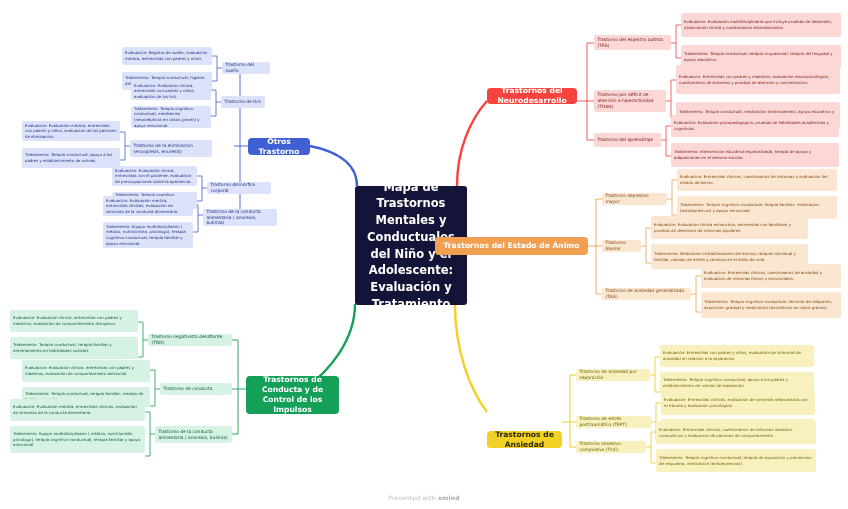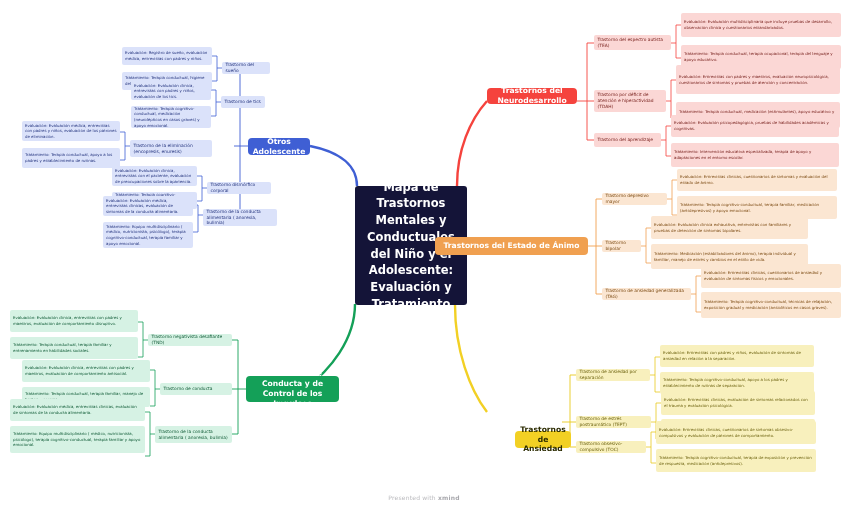--- a/index.html
+++ b/index.html
@@ -136,49 +136,49 @@
   <div class="node leaf l-orange" style="left:677px;top:196px;width:160px;height:23px;">Tratamiento: Terapia cognitivo-conductual, terapia familiar, medicación (antidepresivos) y apoyo emocional.</div>
 
   <div class="node sub s-orange" style="left:602px;top:240px;width:39px;height:12px;">Trastorno bipolar</div>
   <div class="node leaf l-orange" style="left:651px;top:216px;width:157px;height:23px;">Evaluación: Evaluación clínica exhaustiva, entrevistas con familiares y pruebas de detección de síntomas bipolares.</div>
   <div class="node leaf l-orange" style="left:651px;top:244px;width:157px;height:25px;">Tratamiento: Medicación (estabilizadores del ánimo), terapia individual y familiar, manejo de estrés y cambios en el estilo de vida.</div>
 
   <div class="node sub s-orange" style="left:602px;top:288px;width:89px;height:12px;">Trastorno de ansiedad generalizada (TAG)</div>
   <div class="node leaf l-orange" style="left:701px;top:264px;width:140px;height:24px;">Evaluación: Entrevistas clínicas, cuestionarios de ansiedad y evaluación de síntomas físicos y emocionales.</div>
   <div class="node leaf l-orange" style="left:701px;top:292px;width:140px;height:26px;">Tratamiento: Terapia cognitivo-conductual, técnicas de relajación, exposición gradual y medicación (ansiolíticos en casos graves).</div>
 
-  <div class="node branch b-yellow" style="left:487px;top:431px;width:56px;height:17px;margin-left:28px;">Trastornos de Ansiedad</div>
+  <div class="node branch b-yellow" style="left:487px;top:431px;width:75px;height:17px;">Trastornos de Ansiedad</div>
 
   <div class="node sub s-yellow" style="left:576px;top:369px;width:74px;height:12px;">Trastorno de ansiedad por separación</div>
   <div class="node leaf l-yellow" style="left:660px;top:345px;width:154px;height:22px;">Evaluación: Entrevistas con padres y niños, evaluación de síntomas de ansiedad en relación a la separación.</div>
   <div class="node leaf l-yellow" style="left:660px;top:372px;width:154px;height:22px;">Tratamiento: Terapia cognitivo-conductual, apoyo a los padres y establecimiento de rutinas de separación.</div>
 
   <div class="node sub s-yellow" style="left:576px;top:416px;width:75px;height:12px;">Trastorno de estrés postraumático (TEPT)</div>
   <div class="node leaf l-yellow" style="left:661px;top:391px;width:154px;height:24px;">Evaluación: Entrevistas clínicas, evaluación de síntomas relacionados con el trauma y evaluación psicológica.</div>
   <div class="node leaf l-yellow" style="left:661px;top:419px;width:154px;height:23px;">Tratamiento: Terapia cognitivo-conductual, terapia de exposición, terapia familiar y apoyo emocional.</div>
 
   <div class="node sub s-yellow" style="left:576px;top:441px;width:70px;height:12px;">Trastorno obsesivo-compulsivo (TOC)</div>
   <div class="node leaf l-yellow" style="left:656px;top:421px;width:160px;height:23px;">Evaluación: Entrevistas clínicas, cuestionarios de síntomas obsesivo-compulsivos y evaluación de patrones de comportamiento.</div>
   <div class="node leaf l-yellow" style="left:656px;top:449px;width:160px;height:23px;">Tratamiento: Terapia cognitivo-conductual, terapia de exposición y prevención de respuesta, medicación (antidepresivos).</div>
 
-  <div class="node branch b-green" style="left:246px;top:376px;width:93px;height:26px;">Trastornos de Conducta y de Control de los Impulsos</div>
+  <div class="node branch b-green" style="left:246px;top:376px;width:93px;height:38px;">Trastornos de Conducta y de Control de los Impulsos</div>
 
   <div class="node sub s-green" style="left:148px;top:334px;width:84px;height:12px;">Trastorno negativista desafiante (TND)</div>
   <div class="node leaf l-green" style="left:10px;top:310px;width:128px;height:22px;">Evaluación: Evaluación clínica, entrevistas con padres y maestros, evaluación de comportamiento disruptivo.</div>
   <div class="node leaf l-green" style="left:10px;top:337px;width:128px;height:22px;">Tratamiento: Terapia conductual, terapia familiar y entrenamiento en habilidades sociales.</div>
 
   <div class="node sub s-green" style="left:160px;top:383px;width:72px;height:12px;">Trastorno de conducta</div>
   <div class="node leaf l-green" style="left:22px;top:360px;width:128px;height:22px;">Evaluación: Evaluación clínica, entrevistas con padres y maestros, evaluación de comportamiento antisocial.</div>
   <div class="node leaf l-green" style="left:22px;top:387px;width:128px;height:20px;">Tratamiento: Terapia conductual, terapia familiar, manejo de límites y normas.</div>
 
   <div class="node sub s-green" style="left:155px;top:426px;width:77px;height:17px;">Trastorno de la conducta alimentaria ( anorexia, bulimia)</div>
   <div class="node leaf l-green" style="left:10px;top:399px;width:135px;height:22px;">Evaluación: Evaluación médica, entrevistas clínicas, evaluación de síntomas de la conducta alimentaria.</div>
   <div class="node leaf l-green" style="left:10px;top:426px;width:135px;height:27px;">Tratamiento: Equipo multidisciplinario ( médico, nutricionista, psicólogo), terapia cognitivo-conductual, terapia familiar y apoyo emocional.</div>
 
-  <div class="node branch b-blue" style="left:248px;top:138px;width:62px;height:17px;">Otros Adolescente</div>
+  <div class="node branch b-blue" style="left:248px;top:138px;width:62px;height:17px;">Otros Trastorno</div>
 
   <div class="node sub s-blue" style="left:222px;top:62px;width:48px;height:12px;">Trastorno del sueño</div>
   <div class="node leaf l-blue" style="left:122px;top:47px;width:90px;height:18px;">Evaluación: Registro de sueño, evaluación médica, entrevistas con padres y niños.</div>
   <div class="node leaf l-blue" style="left:122px;top:72px;width:90px;height:18px;">Tratamiento: Terapia conductual, higiene del sueño y manejo de rutinas.</div>
 
   <div class="node sub s-blue" style="left:221px;top:96px;width:44px;height:12px;">Trastorno de tics</div>
   <div class="node leaf l-blue" style="left:131px;top:82px;width:80px;height:18px;">Evaluación: Evaluación clínica, entrevistas con padres y niños, evaluación de los tics.</div>
   <div class="node leaf l-blue" style="left:131px;top:106px;width:80px;height:22px;">Tratamiento: Terapia cognitivo-conductual, medicación (neurolépticos en casos graves) y apoyo emocional.</div>
 
   <div class="node sub s-blue" style="left:130px;top:140px;width:82px;height:17px;">Trastorno de la eliminación (encopresis, enuresis)</div>

